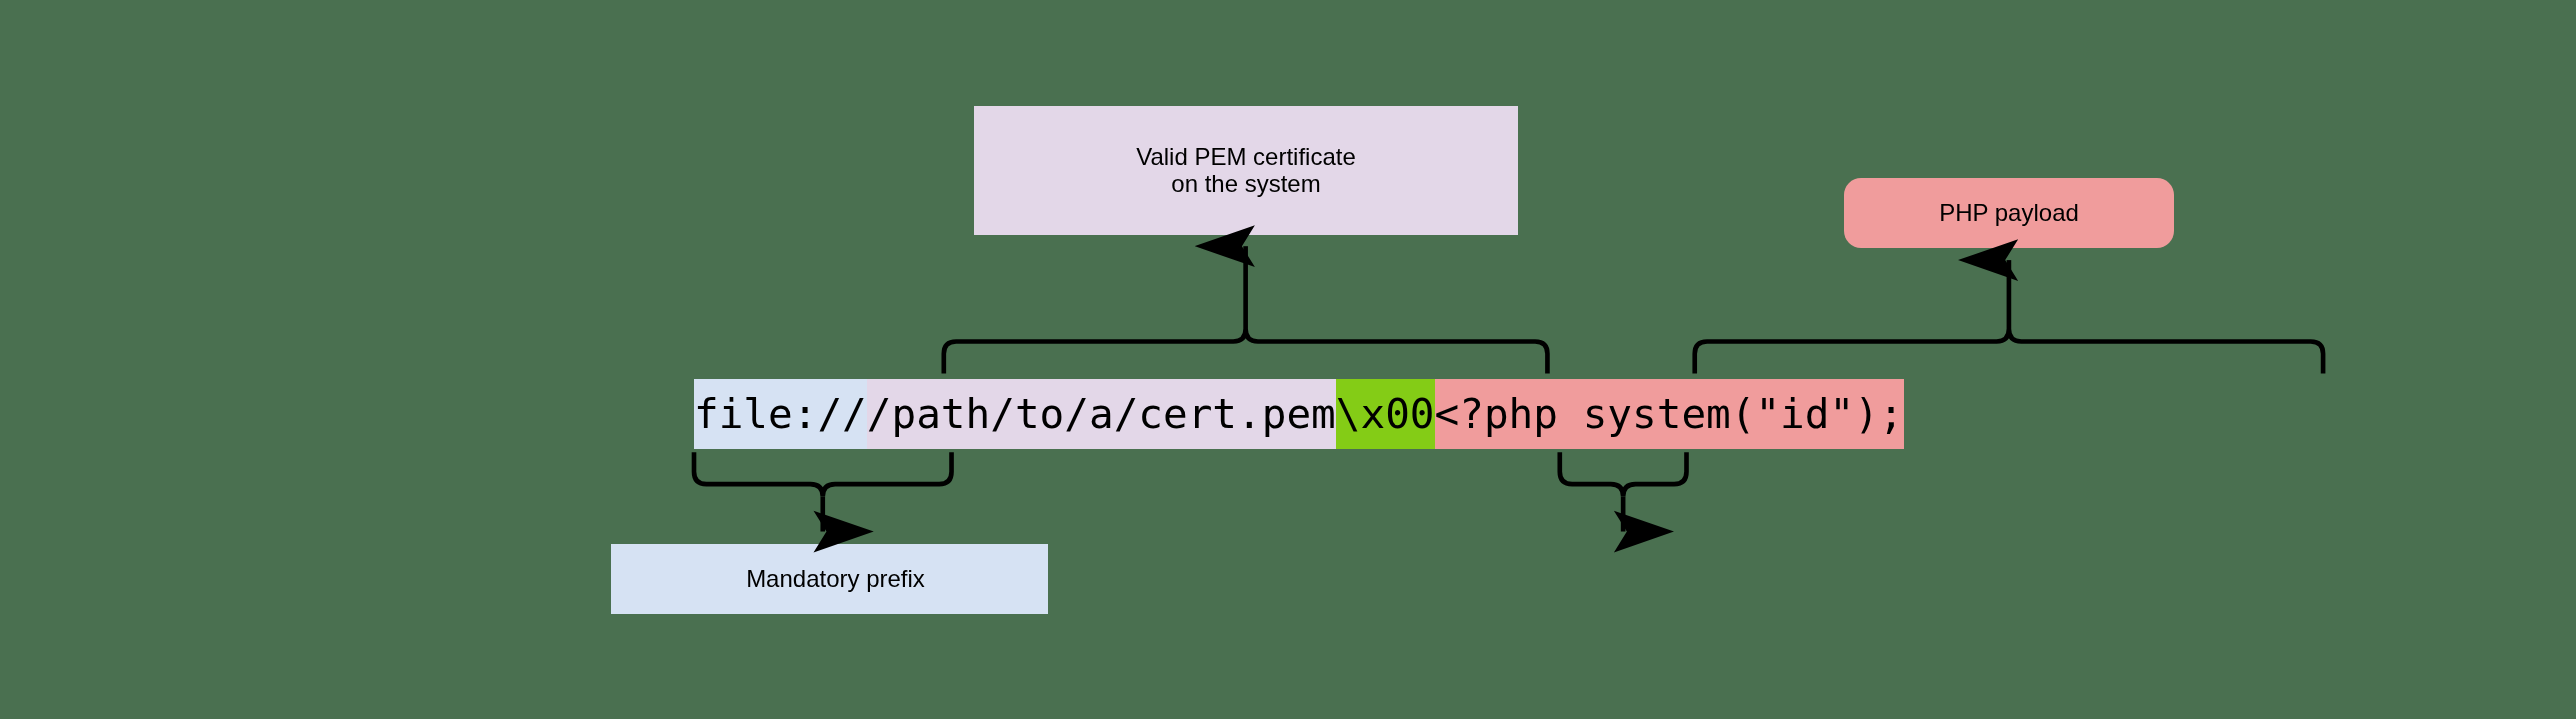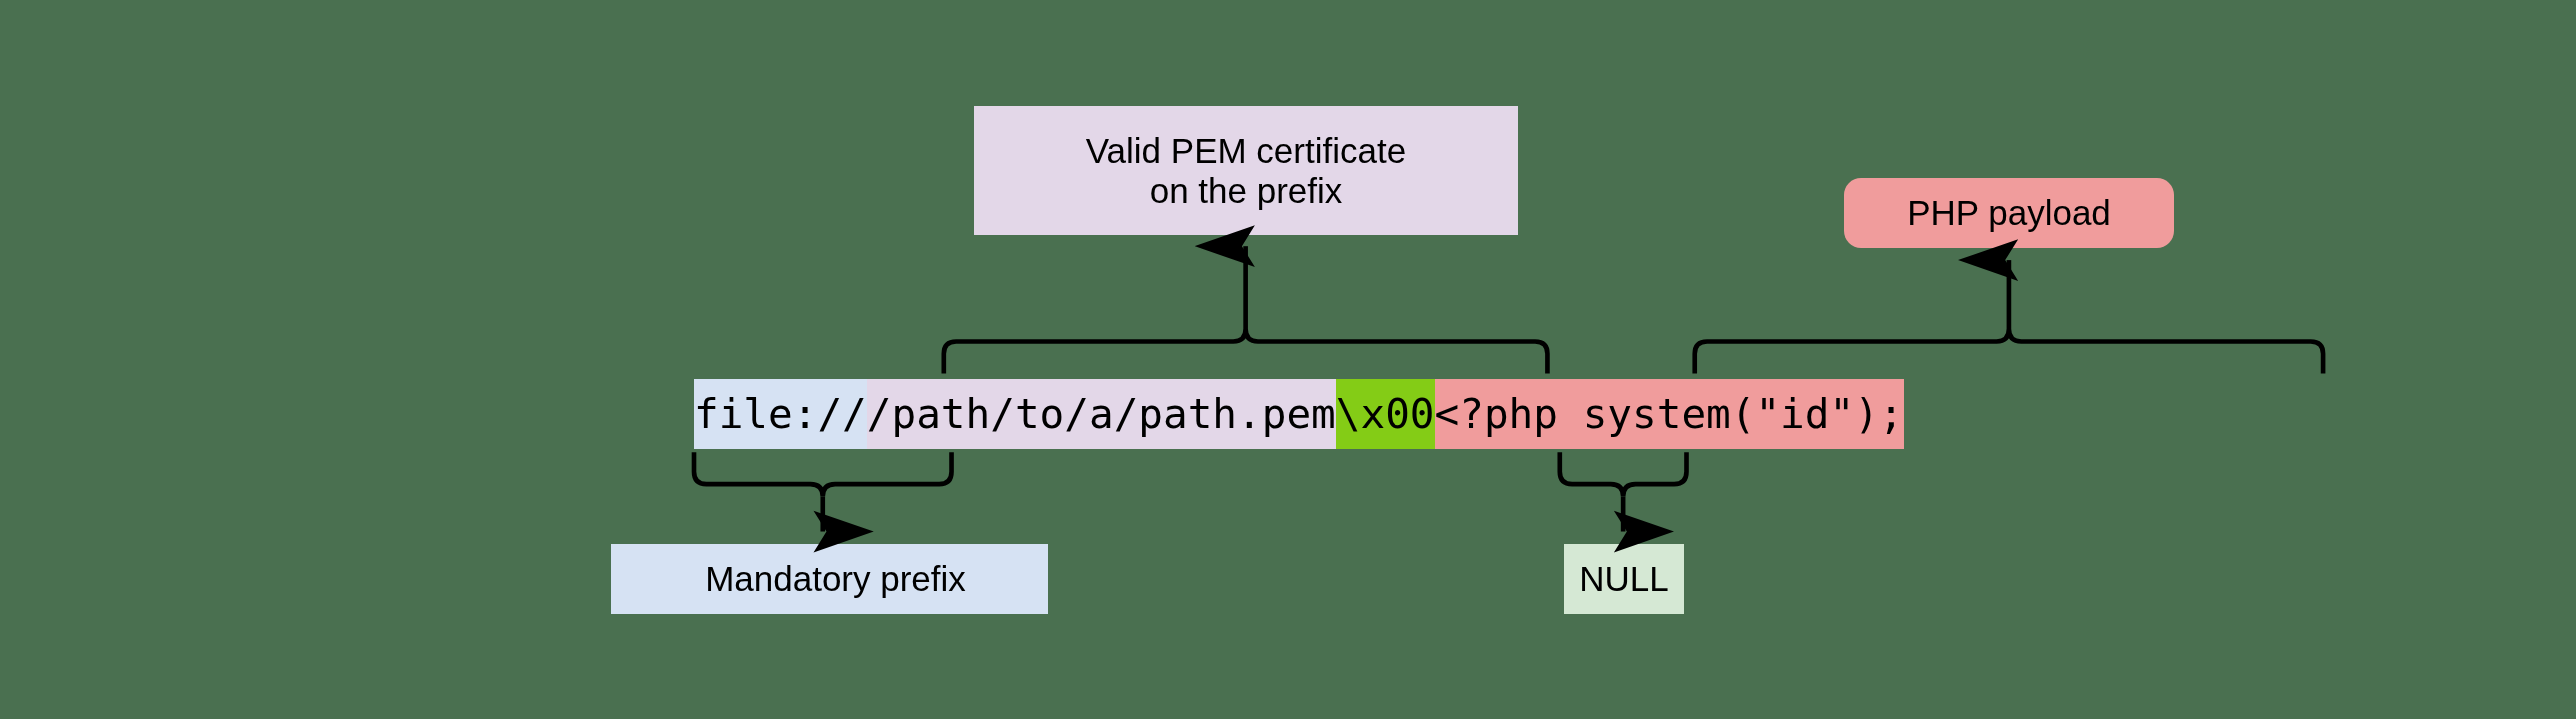--- a/index.html
+++ b/index.html
@@ -33,21 +33,21 @@
   .seg-php{background:#f09c9c;}
 
   
   .label{
     position:absolute;
     display:flex;
     align-items:center;
     justify-content:center;
     text-align:center;
     color:#000;
-    font-size:35px;
+    font-size:24px;
     line-height:1.12;
     font-family:"Liberation Sans",sans-serif;
   }
   .label-pem{
     left:974px;top:106px;width:544px;height:129px;
     background:#e3d7e8;
     flex-direction:column;
   }
   .label-php{
     left:1844px;top:178px;width:330px;height:70px;
@@ -68,34 +68,31 @@
   
   .connector{position:absolute;overflow:visible;}
 </style>
 </head>
 <body>
 
 <div id="stage">
 
   <div class="label label-pem">
     <span class="label-line">Valid PEM certificate</span>
-    <span class="label-line">on the prefix</span>
+    <span class="label-line">on the system</span>
   </div>
 
   <div class="label label-php">
     <span class="label-line">PHP payload</span>
   </div>
 
   <div class="label label-prefix">
     <span class="label-line">Mandatory prefix</span>
   </div>
 
-  <div class="label label-null">
-    <span class="label-line">NULL</span>
-  </div>
 
   <svg class="connector" width="3031" height="719" viewBox="0 0 5884 1396">
     <defs>
       <marker id="ah-up" markerWidth="16" markerHeight="16" refX="5" refY="11" orient="auto" markerUnits="strokeWidth">
         <path d="M5,0 L9.5,13 L5,10.2 L0.5,13 Z" fill="#000"></path>
       </marker>
       <marker id="ah-down" markerWidth="16" markerHeight="16" refX="5" refY="11" orient="auto" markerUnits="strokeWidth">
         <path d="M5,0 L9.5,13 L5,10.2 L0.5,13 Z" fill="#000"></path>
       </marker>
     </defs>
@@ -120,19 +117,19 @@
 
     <g>
       <path d="M3028,878 L3028,916 Q3028,940 3052,940 L3127,940 Q3151,940 3151,964
                M3151,964 Q3151,940 3175,940 L3250,940 Q3274,940 3274,916 L3274,878" fill="none" stroke="#000" stroke-width="9" stroke-linecap="butt"></path>
       <line x1="3151" y1="964" x2="3151" y2="1032" stroke="#000" stroke-width="9" marker-end="url(#ah-down)"></line>
     </g>
   </svg>
 
   <div class="code-row">
     <span class="seg seg-prefix">file://</span>
-    <span class="seg seg-path">/path/to/a/path.pem</span>
+    <span class="seg seg-path">/path/to/a/cert.pem</span>
     <span class="seg seg-null">\x00</span>
     <span class="seg seg-php">&lt;?php system("id");</span>
   </div>
 
 </div>
 
 
 </body></html>

